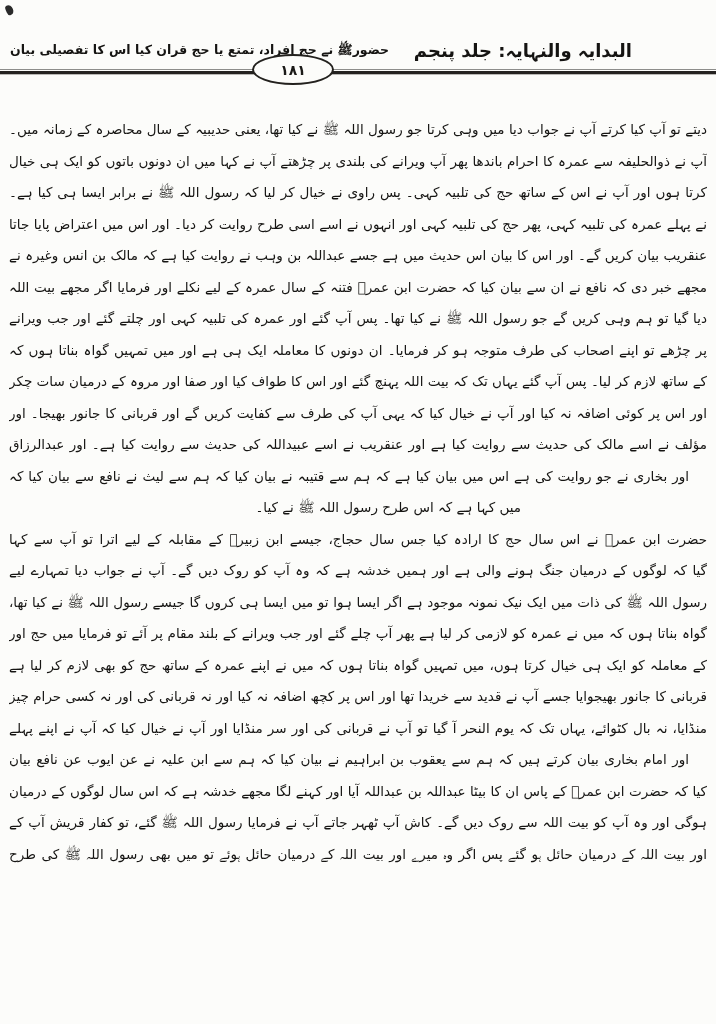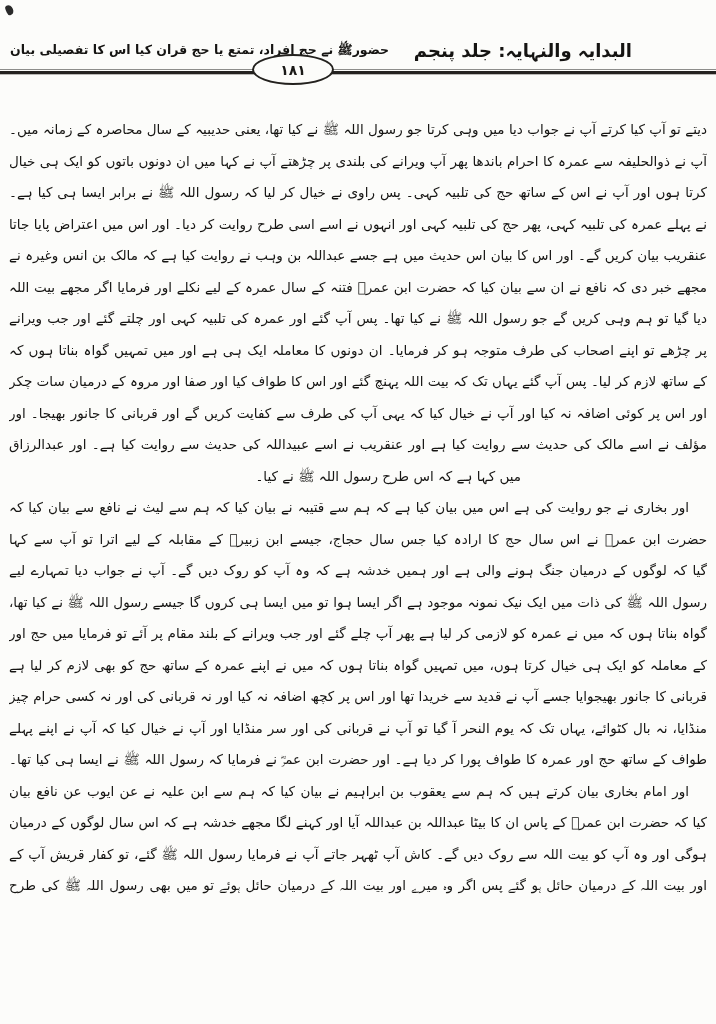--- a/index.html
+++ b/index.html
@@ -85,28 +85,27 @@
       <div class="line full">آپ نے ذوالحلیفہ سے عمرہ کا احرام باندھا پھر آپ ویرانے کی بلندی پر چڑھتے آپ نے کہا میں ان دونوں باتوں کو ایک ہی خیال</div>
       <div class="line full">کرتا ہوں اور آپ نے اس کے ساتھ حج کی تلبیہ کہی۔ پس راوی نے خیال کر لیا کہ رسول اللہ ﷺ نے برابر ایسا ہی کیا ہے۔ آپ</div>
       <div class="line full">نے پہلے عمرہ کی تلبیہ کہی، پھر حج کی تلبیہ کہی اور انہوں نے اسے اسی طرح روایت کر دیا۔ اور اس میں اعتراض پایا جاتا ہے جسے ہم</div>
       <div class="line full">عنقریب بیان کریں گے۔ اور اس کا بیان اس حدیث میں ہے جسے عبداللہ بن وہب نے روایت کیا ہے کہ مالک بن انس وغیرہ نے</div>
       <div class="line full">مجھے خبر دی کہ نافع نے ان سے بیان کیا کہ حضرت ابن عمرؓ فتنہ کے سال عمرہ کے لیے نکلے اور فرمایا اگر مجھے بیت اللہ سے روک</div>
       <div class="line full">دیا گیا تو ہم وہی کریں گے جو رسول اللہ ﷺ نے کیا تھا۔ پس آپ گئے اور عمرہ کی تلبیہ کہی اور چلتے گئے اور جب ویرانے میں بلندی</div>
       <div class="line full">پر چڑھے تو اپنے اصحاب کی طرف متوجہ ہو کر فرمایا۔ ان دونوں کا معاملہ ایک ہی ہے اور میں تمہیں گواہ بناتا ہوں کہ میں نے حج کو عمرہ</div>
       <div class="line full">کے ساتھ لازم کر لیا۔ پس آپ گئے یہاں تک کہ بیت اللہ پہنچ گئے اور اس کا طواف کیا اور صفا اور مروہ کے درمیان سات چکر لگائے</div>
       <div class="line full">اور اس پر کوئی اضافہ نہ کیا اور آپ نے خیال کیا کہ یہی آپ کی طرف سے کفایت کریں گے اور قربانی کا جانور بھیجا۔ اور صحیح کے</div>
       <div class="line full">مؤلف نے اسے مالک کی حدیث سے روایت کیا ہے اور عنقریب نے اسے عبیداللہ کی حدیث سے روایت کیا ہے۔ اور عبدالرزاق</div>
+      <div class="line para-start">اور بخاری نے جو روایت کی ہے اس میں بیان کیا ہے کہ ہم سے قتیبہ نے بیان کیا کہ ہم سے لیث نے نافع سے بیان کیا کہ</div>
       <div class="line para-end">میں کہا ہے کہ اس طرح رسول اللہ ﷺ نے کیا۔</div>
-      <div class="line para-start">اور بخاری نے جو روایت کی ہے اس میں بیان کیا ہے کہ ہم سے قتیبہ نے بیان کیا کہ ہم سے لیث نے نافع سے بیان کیا کہ</div>
       <div class="line full">حضرت ابن عمرؓ نے اس سال حج کا ارادہ کیا جس سال حجاج، جیسے ابن زبیرؓ کے مقابلہ کے لیے اترا تو آپ سے کہا</div>
       <div class="line full">گیا کہ لوگوں کے درمیان جنگ ہونے والی ہے اور ہمیں خدشہ ہے کہ وہ آپ کو روک دیں گے۔ آپ نے جواب دیا تمہارے لیے</div>
       <div class="line full">رسول اللہ ﷺ کی ذات میں ایک نیک نمونہ موجود ہے اگر ایسا ہوا تو میں ایسا ہی کروں گا جیسے رسول اللہ ﷺ نے کیا تھا، میں تمہیں</div>
       <div class="line full">گواہ بناتا ہوں کہ میں نے عمرہ کو لازمی کر لیا ہے پھر آپ چلے گئے اور جب ویرانے کے بلند مقام پر آئے تو فرمایا میں حج اور عمرہ</div>
       <div class="line full">کے معاملہ کو ایک ہی خیال کرتا ہوں، میں تمہیں گواہ بناتا ہوں کہ میں نے اپنے عمرہ کے ساتھ حج کو بھی لازم کر لیا ہے پس آپ نے</div>
       <div class="line full">قربانی کا جانور بھیجوایا جسے آپ نے قدید سے خریدا تھا اور اس پر کچھ اضافہ نہ کیا اور نہ قربانی کی اور نہ کسی حرام چیز کو حلال کیا، نہ سر</div>
       <div class="line full">منڈایا، نہ بال کٹوائے، یہاں تک کہ یوم النحر آ گیا تو آپ نے قربانی کی اور سر منڈایا اور آپ نے خیال کیا کہ آپ نے اپنے پہلے</div>
-      <div class="line full">طواف کے ساتھ حج اور عمرہ کا طواف پورا کر دیا ہے۔ اور حضرت ابن عمرؓ نے فرمایا کہ رسول اللہ ﷺ نے ایسا ہی کیا تھا۔</div>
       <div class="line para-start">اور امام بخاری بیان کرتے ہیں کہ ہم سے یعقوب بن ابراہیم نے بیان کیا کہ ہم سے ابن علیہ نے عن ایوب عن نافع بیان</div>
       <div class="line full">کیا کہ حضرت ابن عمرؓ کے پاس ان کا بیٹا عبداللہ بن عبداللہ آیا اور کہنے لگا مجھے خدشہ ہے کہ اس سال لوگوں کے درمیان جنگ</div>
       <div class="line full">ہوگی اور وہ آپ کو بیت اللہ سے روک دیں گے۔ کاش آپ ٹھہر جاتے آپ نے فرمایا رسول اللہ ﷺ گئے، تو کفار قریش آپ کے</div>
       <div class="line full">اور بیت اللہ کے درمیان حائل ہو گئے پس اگر وہ میرے اور بیت اللہ کے درمیان حائل ہوئے تو میں بھی رسول اللہ ﷺ کی طرح</div>
     </div>
 </div>
 
 </body></html>

